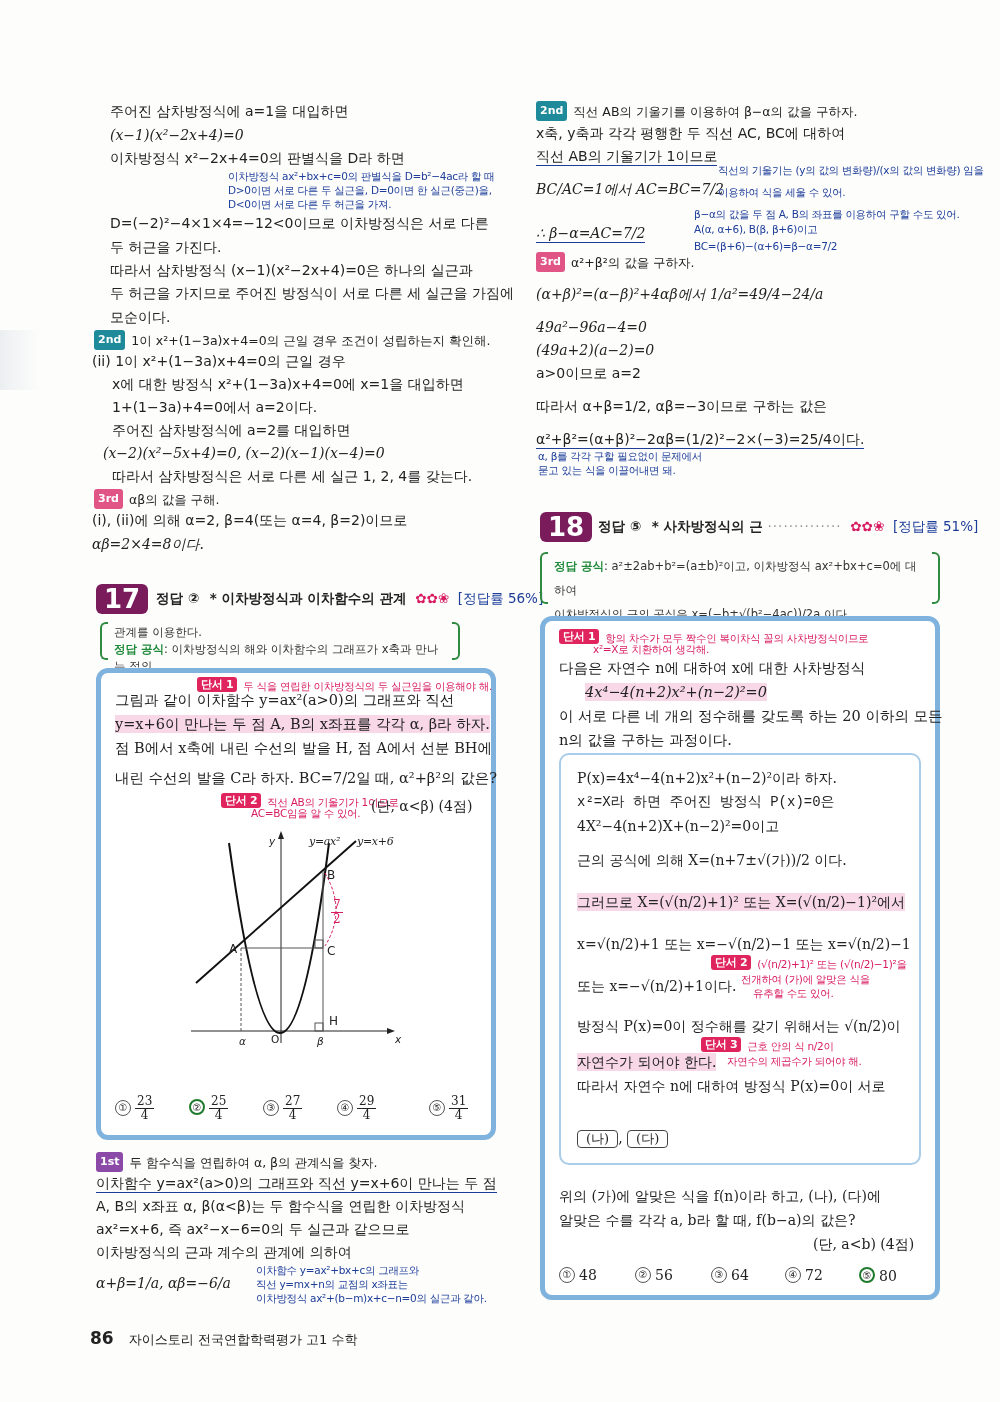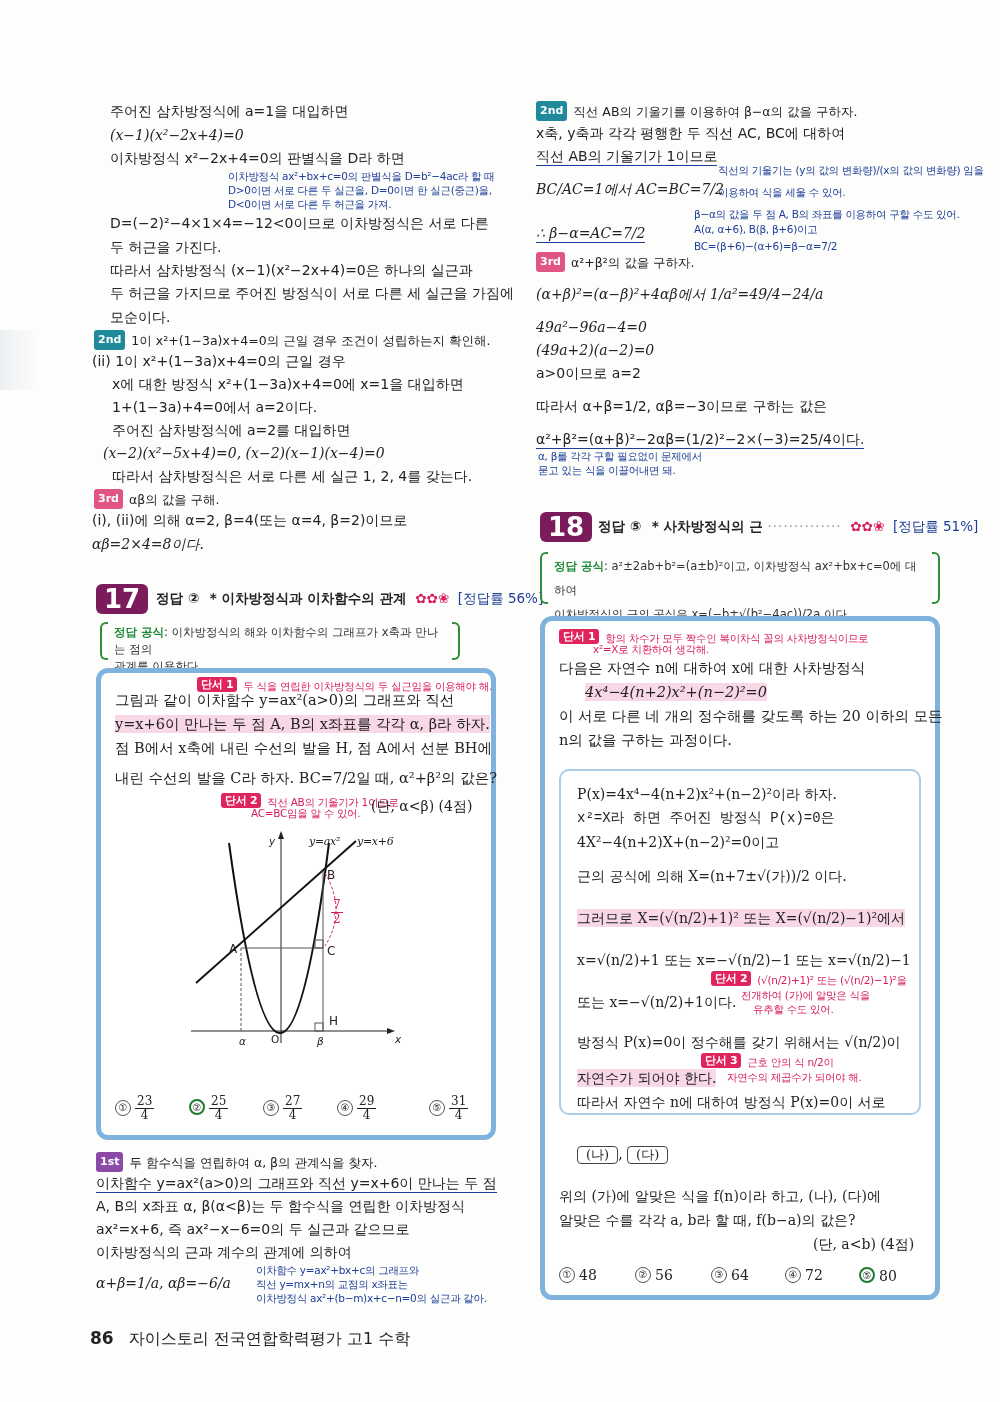--- a/index.html
+++ b/index.html
@@ -31,21 +31,21 @@
   .inner-box { position: absolute; border: 2px solid #a9cde9; border-radius: 10px; background: #fff; }
   .choice { position: absolute; font-size: 14px; font-family: "DejaVu Serif", serif; }
   .frac { display: inline-block; vertical-align: middle; text-align: center; font-size: 12px; line-height: 13px; }
   .frac .n { display: block; border-bottom: 1px solid #222; padding: 0 2px; }
   .frac .d { display: block; padding: 0 2px; }
   .circled { display: inline-block; width: 16px; height: 16px; border: 1px solid #555; border-radius: 50%; text-align: center; font-size: 10px; line-height: 14px; margin-right: 4px; vertical-align: 2px; font-family: "DejaVu Sans", sans-serif; }
   .mark { border: 2px solid #1f7a2e; }
   .blank { display: inline-block; border: 1px solid #444; border-radius: 4px; padding: 0 8px; font-size: 13px; line-height: 16px; }
   .footer { position: absolute; left: 90px; top: 1328px; font-family: "DejaVu Sans", sans-serif; white-space: nowrap; }
   .footer .pg { font-size: 17px; font-weight: bold; margin-right: 10px; }
-  .footer .title { font-size: 16px; }
+  .footer .title { font-size: 13px; }
   .side-shadow { position: absolute; left: 0; top: 330px; width: 40px; height: 60px; background: linear-gradient(90deg, #eceff1, #fdfdfc); }
 </style>
 </head>
 <body>
 
 <div class="side-shadow"></div>
 
 <div class="col left">
   <div class="line" style="top:102px;left:20px;">주어진 삼차방정식에 a=1을 대입하면</div>
   <div class="line math" style="top:126px;left:20px;">(x−1)(x²−2x+4)=0</div>
@@ -78,22 +78,22 @@
   <div class="prob-head" style="top:590px;left:66px;">
     <span>정답 ②</span>
     <span style="margin-left:6px;">* 이차방정식과 이차함수의 관계</span>
     <span class="stars">✿✿❀</span>
     <span class="rate">[정답률 56%]</span>
   </div>
 
   <div class="formula-box" style="top:622px;left:10px;width:360px;height:38px;line-height:17px;">
     <div class="bracket l"></div>
     <div class="bracket r"></div>
+    <div>관계를 이용한다.</div>
     <div><span class="gtitle">정답 공식</span><span>: 이차방정식의 해와 이차함수의 그래프가 x축과 만나는 점의</span></div>
-    <div>관계를 이용한다.</div>
   </div>
 
   <div class="qbox" style="top:668px;left:6px;width:400px;height:472px;">
     <div class="note pink-note" style="top:4px;left:96px;text-align:center;"><span class="tag tag-hint">단서 1</span><span>두 식을 연립한 이차방정식의 두 실근임을 이용해야 해.</span></div>
     <div class="line" style="top:18px;left:14px;font-family:'DejaVu Serif',serif;font-size:14.5px;">그림과 같이 이차함수 y=ax²(a&gt;0)의 그래프와 직선</div>
     <div class="line hl" style="top:42px;left:14px;font-family:'DejaVu Serif',serif;font-size:14.5px;">y=x+6이 만나는 두 점 A, B의 x좌표를 각각 α, β라 하자.</div>
     <div class="line" style="top:66px;left:14px;font-family:'DejaVu Serif',serif;font-size:14.5px;">점 B에서 x축에 내린 수선의 발을 H, 점 A에서 선분 BH에</div>
     <div class="line" style="top:96px;left:14px;font-family:'DejaVu Serif',serif;font-size:14.5px;">내린 수선의 발을 C라 하자. BC=7/2일 때, α²+β²의 값은?</div>
     <div class="note pink-note" style="top:120px;left:120px;"><span class="tag tag-hint">단서 2</span><span>직선 AB의 기울기가 1이므로</span></div>
     <div class="note pink-note" style="top:134px;left:150px;">AC=BC임을 알 수 있어.</div>
@@ -191,21 +191,21 @@
   </div>
 
   <div class="qbox" style="top:616px;left:8px;width:400px;height:684px;">
     <div class="note pink-note" style="top:8px;left:14px;"><span class="tag tag-hint">단서 1</span><span>항의 차수가 모두 짝수인 복이차식 꼴의 사차방정식이므로</span></div>
     <div class="note pink-note" style="top:22px;left:48px;">x²=X로 치환하여 생각해.</div>
     <div class="line" style="top:38px;left:14px;font-family:'DejaVu Serif',serif;font-size:14.5px;">다음은 자연수 n에 대하여 x에 대한 사차방정식</div>
     <div class="line math hl" style="top:62px;left:40px;font-size:14.5px;">4x⁴−4(n+2)x²+(n−2)²=0</div>
     <div class="line" style="top:86px;left:14px;font-family:'DejaVu Serif',serif;font-size:14.5px;">이 서로 다른 네 개의 정수해를 갖도록 하는 20 이하의 모든</div>
     <div class="line" style="top:110px;left:14px;font-family:'DejaVu Serif',serif;font-size:14.5px;">n의 값을 구하는 과정이다.</div>
 
-    <div class="inner-box" style="top:148px;left:14px;width:362px;height:346px;">
+    <div class="inner-box" style="top:132px;left:14px;width:362px;height:412px;">
       <div class="line" style="top:14px;left:16px;font-family:'DejaVu Serif',serif;">P(x)=4x⁴−4(n+2)x²+(n−2)²이라 하자.</div>
       <div class="line" style="top:38px;left:16px;font-family:Liberation Mono, monospace;">x²=X라 하면 주어진 방정식 P(x)=0은</div>
       <div class="line" style="top:62px;left:16px;font-family:'DejaVu Serif',serif;">4X²−4(n+2)X+(n−2)²=0이고</div>
       <div class="line" style="top:96px;left:16px;font-family:'DejaVu Serif',serif;">근의 공식에 의해 X=(n+7±√(가))/2 이다.</div>
       <div class="line hl" style="top:138px;left:16px;font-family:'DejaVu Serif',serif;">그러므로 X=(√(n/2)+1)² 또는 X=(√(n/2)−1)²에서</div>
       <div class="line" style="top:180px;left:16px;font-family:'DejaVu Serif',serif;">x=√(n/2)+1 또는 x=−√(n/2)−1 또는 x=√(n/2)−1</div>
       <div class="line" style="top:222px;left:16px;font-family:'DejaVu Serif',serif;">또는 x=−√(n/2)+1이다.</div>
       <div class="note pink-note" style="top:200px;left:150px;"><span class="tag tag-hint">단서 2</span><span>(√(n/2)+1)² 또는 (√(n/2)−1)²을</span></div>
       <div class="note pink-note" style="top:218px;left:180px;">전개하여 (가)에 알맞은 식을</div>
       <div class="note pink-note" style="top:232px;left:192px;">유추할 수도 있어.</div>

